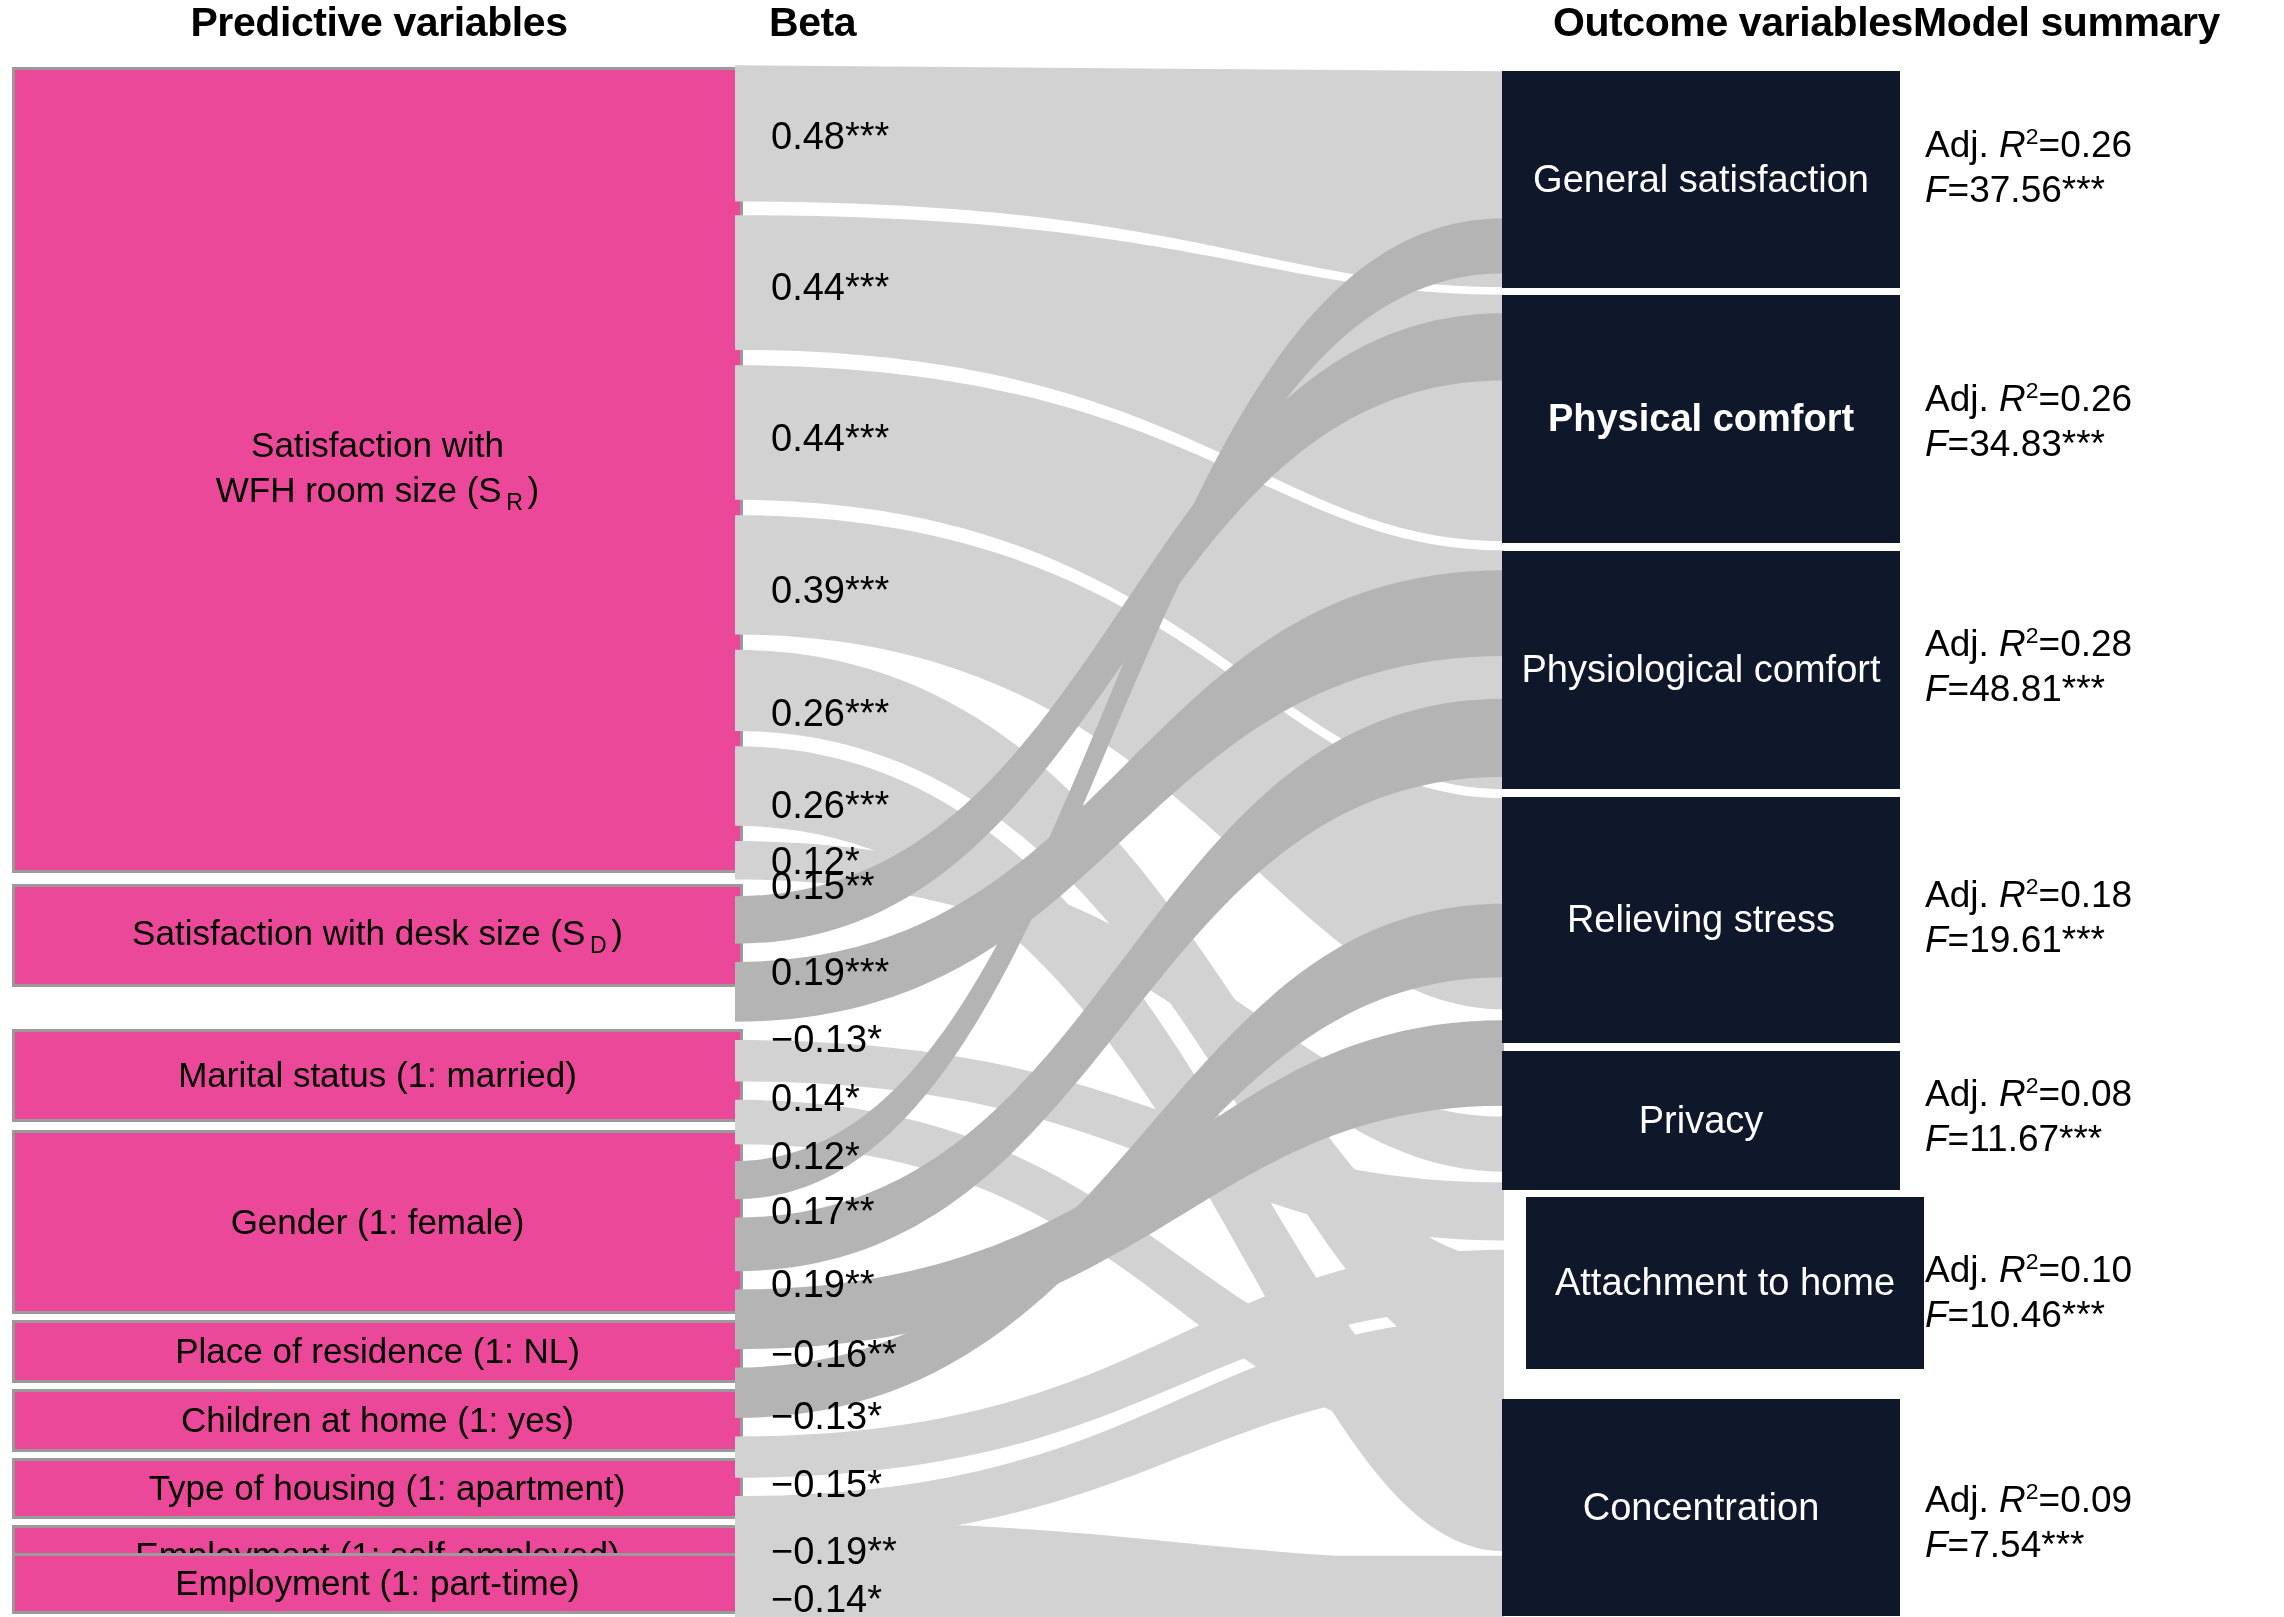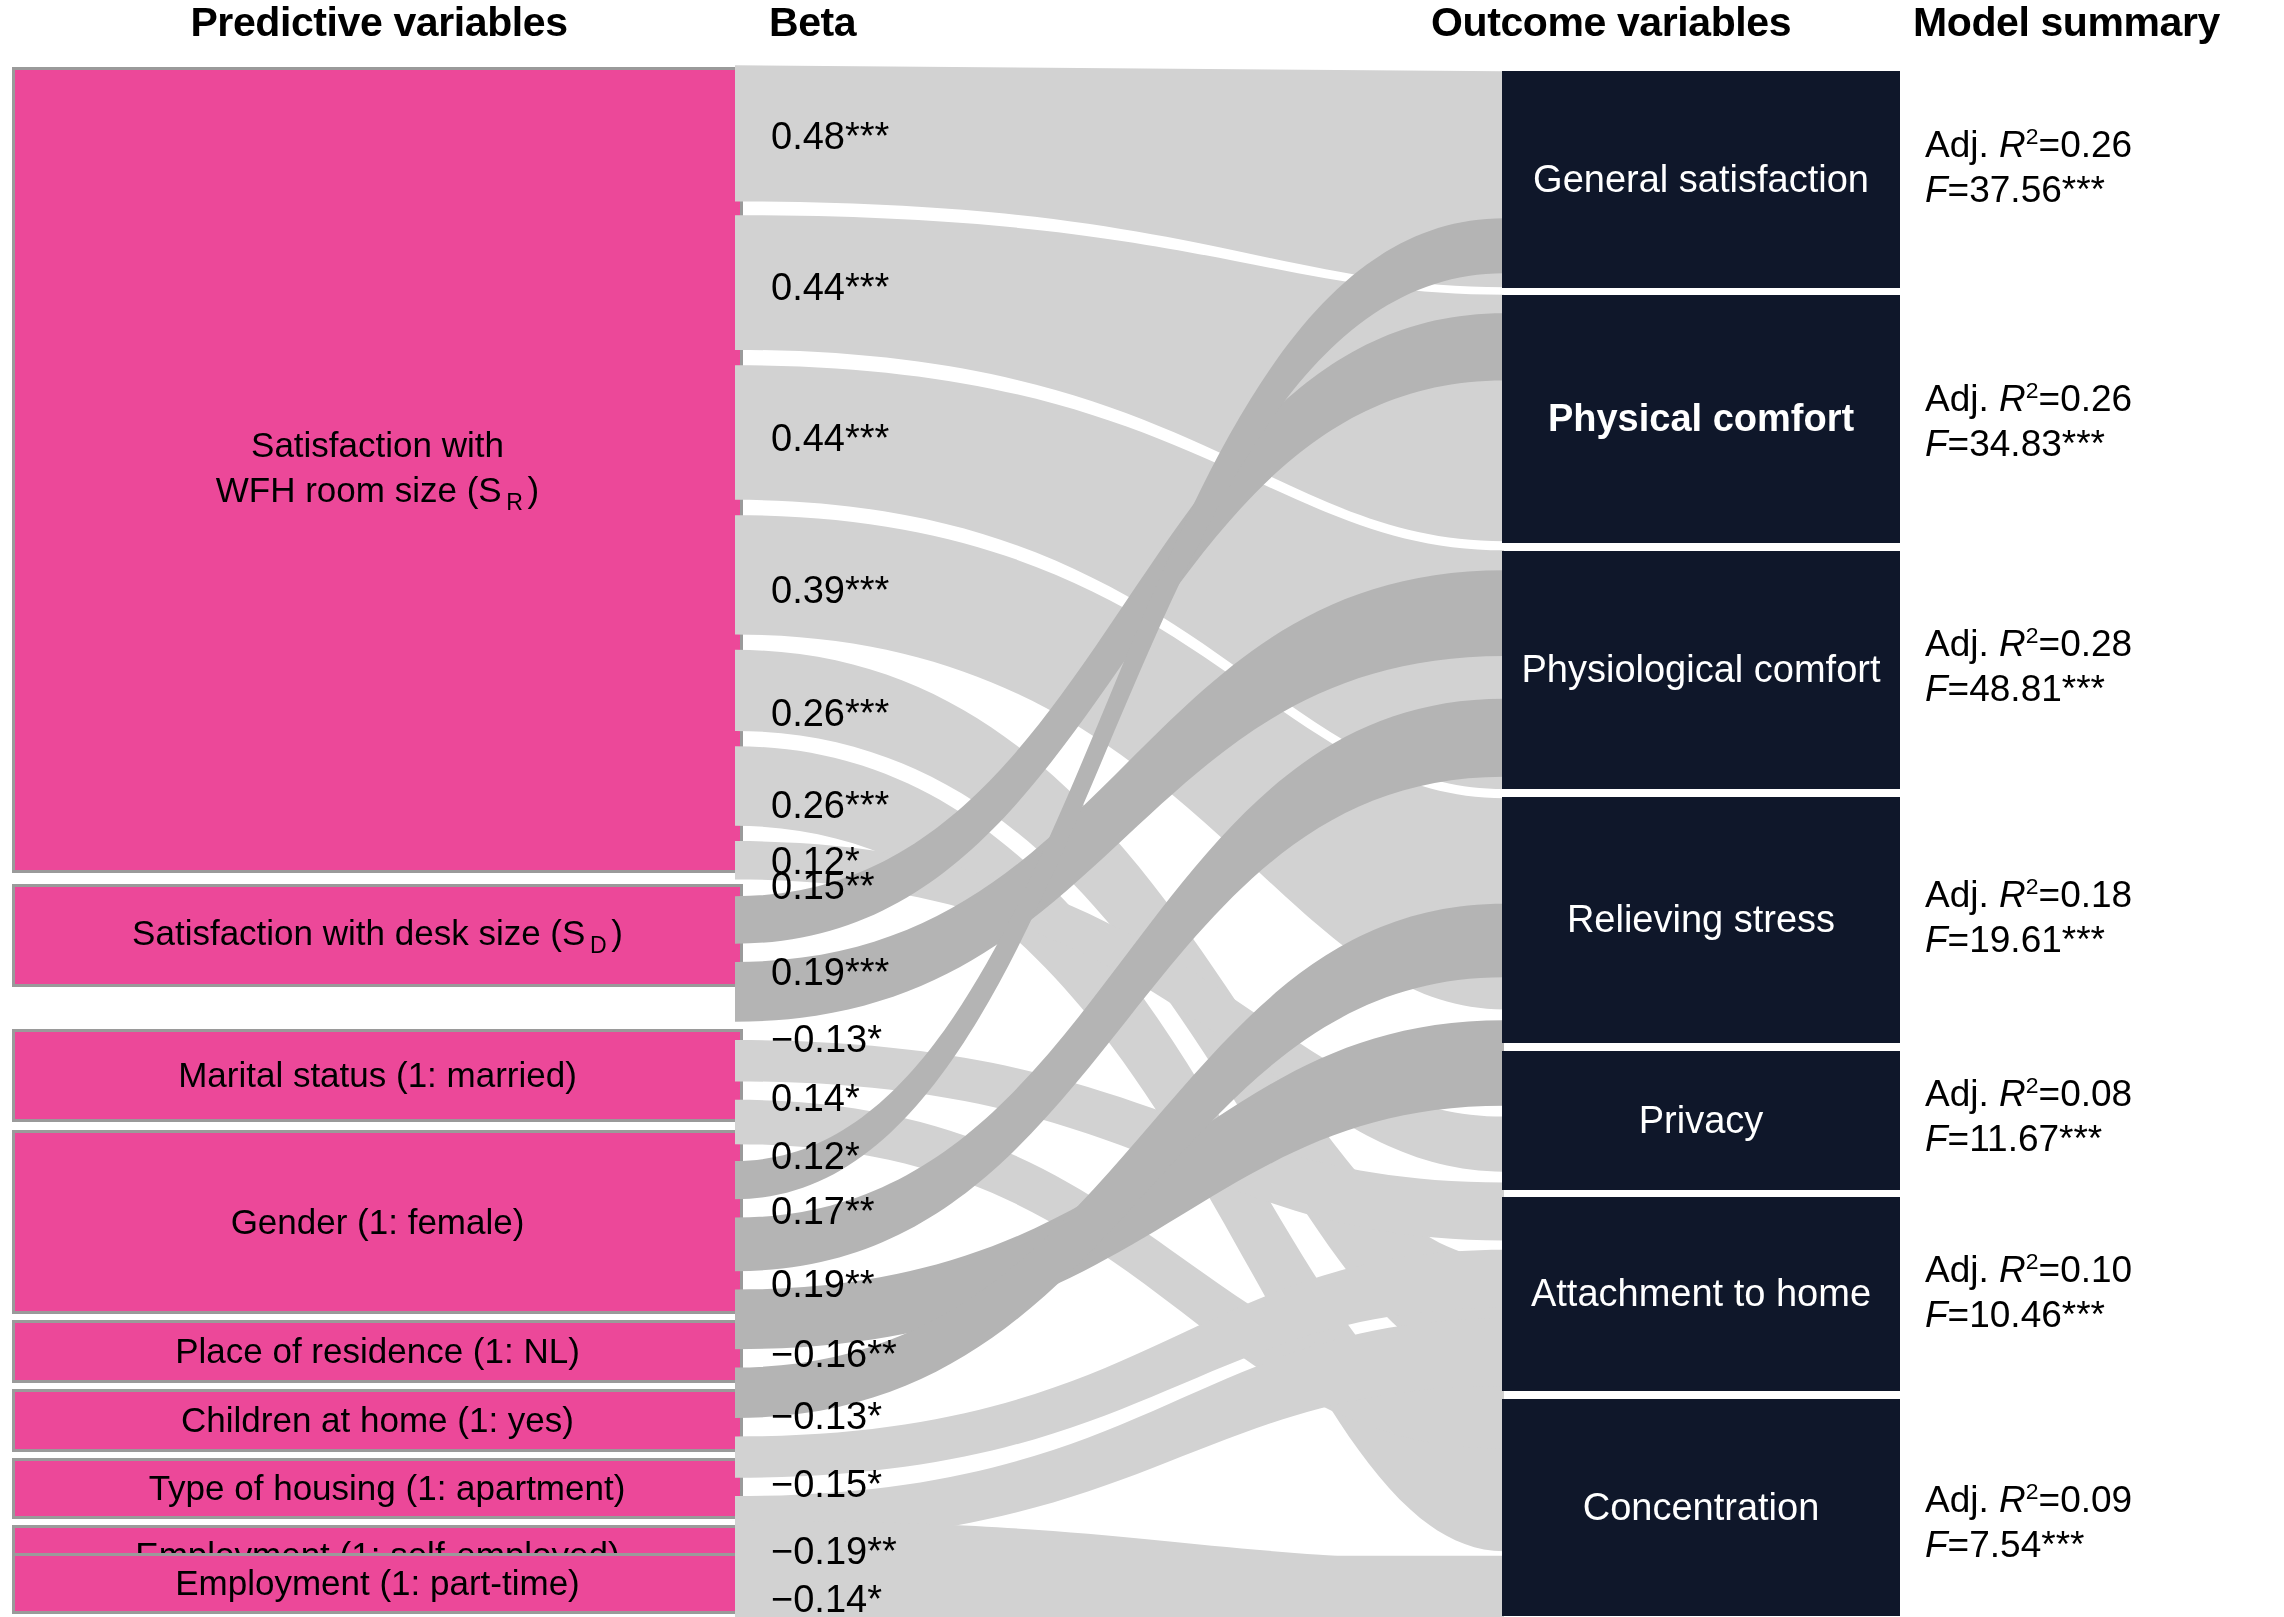--- a/index.html
+++ b/index.html
@@ -2,21 +2,21 @@
 <html style="font-size:12.2px"><head>
 <meta charset="utf-8">
 <style>
   html,body{margin:0;padding:0;background:#fff;}
   body{font-family:"Liberation Sans",sans-serif;}
   #root{position:relative;width:2284px;height:1618px;overflow:hidden;background:#fff;}
 
   .hdr{position:absolute;font-weight:bold;font-size:41px;color:#000;letter-spacing:-0.4px;white-space:nowrap;}
   #hdr-pred{left:0;top:-1.5px;width:758px;text-align:center;}
   #hdr-beta{left:769px;top:-1.5px;text-align:left;}
-  #hdr-out{left:1431px;top:-1.5px;width:482px;text-align:left;}
+  #hdr-out{left:1431px;top:-1.5px;width:482px;text-align:right;}
   #hdr-model{left:1913px;top:-1.5px;text-align:left;}
 
   
   .pbox{position:absolute;left:12px;width:731px;border:3.8px solid #9a9a9a;background:#ec4899;
         box-sizing:border-box;display:flex;align-items:center;justify-content:center;}
   .pbox span{font-size:35px;color:#000;text-align:center;line-height:1.28;padding:0 4.6px;}
   .pbox sub{font-size:0.66em;}
 
   
   #flows{position:absolute;left:735px;top:65px;}
@@ -158,21 +158,21 @@
   </div>
   <div class="obox" style="top:551px;height:238px;">
     <span>Physiological comfort</span>
   </div>
   <div class="obox" style="top:797px;height:246px;">
     <span>Relieving stress</span>
   </div>
   <div class="obox" style="top:1051px;height:139px;">
     <span>Privacy</span>
   </div>
-  <div class="obox" style="top:1197px;height:194px;">
+  <div class="obox" style="top:1197px;height:172px;margin-left:24px;">
     <span>Attachment to home</span>
   </div>
   <div class="obox" style="top:1399px;height:217px;">
     <span>Concentration</span>
   </div>
 
   <div class="msum" style="top:122px;">
     <span>Adj. </span><i>R</i><sup>2</sup><span>=0.26</span><br>
     <i>F</i><span>=37.56***</span>
   </div>

